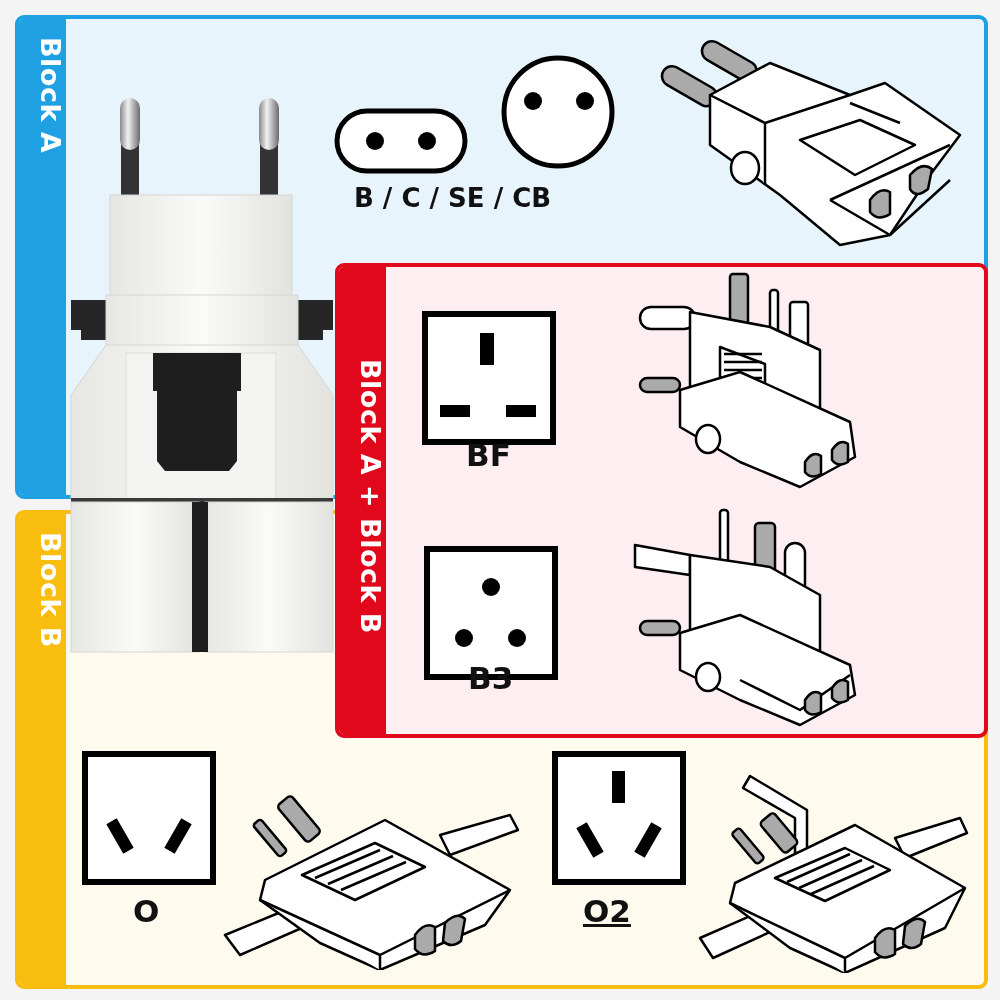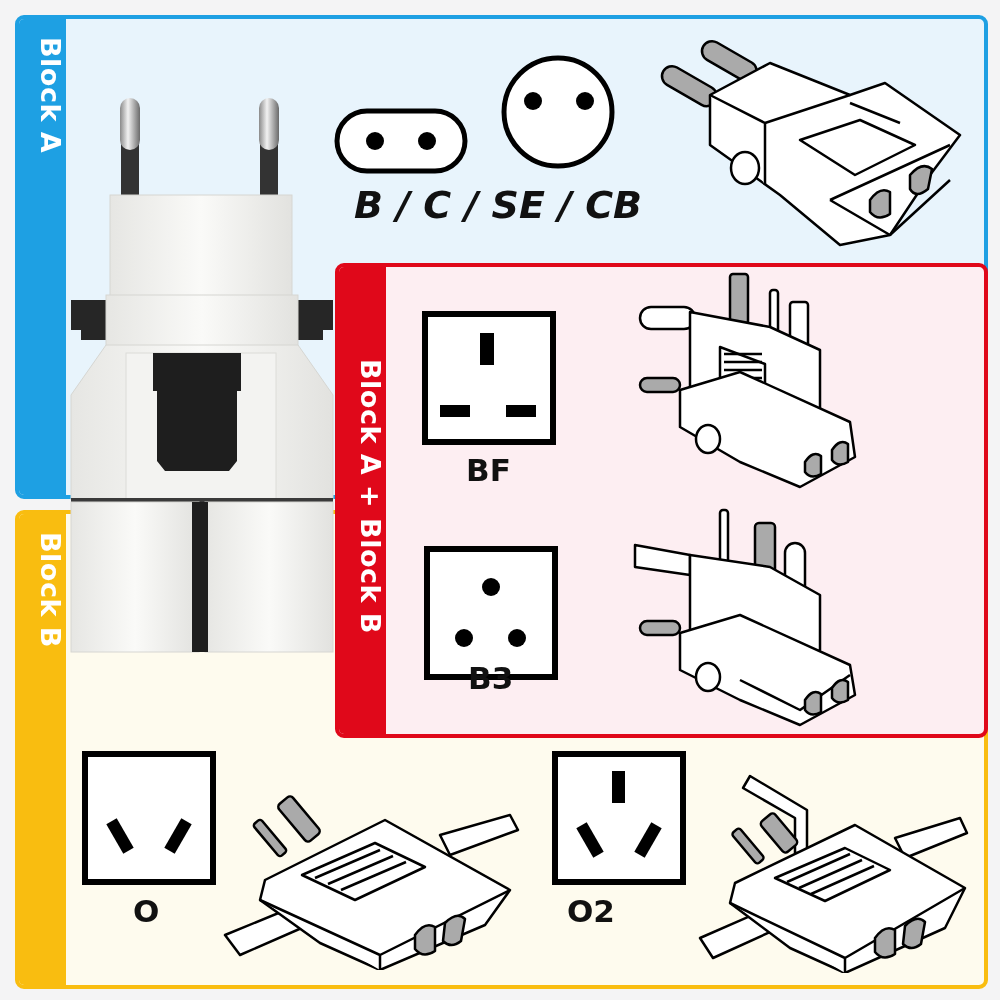--- a/index.html
+++ b/index.html
@@ -84,21 +84,21 @@
       <circle cx="93" cy="33" r="9" fill="#000"></circle>
   </svg>
 </div>
 <div class="abs" style="left:500px;top:54px;">
   <svg width="116" height="116" viewBox="0 0 116 116">
     <circle cx="58" cy="58" r="54" fill="#fff" stroke="#000" stroke-width="5"></circle>
     <circle cx="33" cy="47" r="9" fill="#000"></circle>
       <circle cx="85" cy="47" r="9" fill="#000"></circle>
   </svg>
 </div>
-<div class="label" style="left:354px;top:183px;font-size:38px;font-style:italic;">B  /  C / SE / CB</div>
+<div class="label" style="left:354px;top:183px;font-size:26px;">B  /  C / SE / CB</div>
 
 <div class="abs" style="left:650px;top:35px;">
   <svg width="330" height="215" viewBox="0 0 330 215" fill="#fff" stroke="#000" stroke-width="2.5" stroke-linejoin="round">
     <rect x="-25" y="0" width="60" height="20" rx="10" transform="translate(40,40) rotate(30)" fill="#aaa"></rect>
     <rect x="-25" y="0" width="60" height="20" rx="10" transform="translate(80,15) rotate(30)" fill="#aaa"></rect>
     <path d="M60 60 L120 28 L200 60 L235 48 L310 100 L280 140 L240 200 L190 210 L130 160 L60 110 Z"></path>
     <path d="M60 60 L115 88 L115 150"></path>
     <path d="M115 88 L200 60"></path>
     <path d="M150 105 L210 85 L265 110 L205 140 Z"></path>
     <path d="M200 68 L250 88"></path>
@@ -110,21 +110,21 @@
 </div>
 
 <div class="abs" style="left:422px;top:311px;">
   <svg width="134" height="134" viewBox="0 0 134 134">
     <rect x="3" y="3" width="128" height="128" fill="#fff" stroke="#000" stroke-width="6"></rect>
     <rect x="58" y="22" width="14" height="32" fill="#000"></rect>
     <rect x="18" y="94" width="30" height="12" fill="#000"></rect>
     <rect x="84" y="94" width="30" height="12" fill="#000"></rect>
   </svg>
 </div>
-<div class="label" style="left:466px;top:452px;">BF</div>
+<div class="label" style="left:466px;top:437px;">BF</div>
 
 <div class="abs" style="left:424px;top:546px;">
   <svg width="134" height="134" viewBox="0 0 134 134">
     <rect x="3" y="3" width="128" height="128" fill="#fff" stroke="#000" stroke-width="6"></rect>
     <circle cx="67" cy="41" r="9" fill="#000"></circle>
     <circle cx="40" cy="92" r="9" fill="#000"></circle>
     <circle cx="93" cy="92" r="9" fill="#000"></circle>
   </svg>
 </div>
 <div class="label" style="left:468px;top:660px;">B3</div>
@@ -173,21 +173,21 @@
 <div class="label" style="left:133px;top:893px;">O</div>
 
 <div class="abs" style="left:552px;top:751px;">
   <svg width="134" height="134" viewBox="0 0 134 134">
     <rect x="3" y="3" width="128" height="128" fill="#fff" stroke="#000" stroke-width="6"></rect>
     <rect x="60" y="20" width="13" height="32" fill="#000"></rect>
     <rect x="32" y="72" width="12" height="34" fill="#000" transform="rotate(-30 38 89)"></rect>
     <rect x="90" y="72" width="12" height="34" fill="#000" transform="rotate(30 96 89)"></rect>
   </svg>
 </div>
-<div class="label" style="left:567px;top:893px;">O2</div>
+<div class="label" style="left:583px;top:893px;text-decoration:underline;">O2</div>
 
 <div class="abs" style="left:220px;top:795px;">
   <svg width="310" height="175" viewBox="0 0 310 175" fill="#fff" stroke="#000" stroke-width="2.5" stroke-linejoin="round">
     <rect x="70" y="0" width="18" height="48" rx="4" fill="#aaa" transform="rotate(-40 79 24)"></rect>
     <rect x="45" y="22" width="10" height="42" rx="3" fill="#aaa" transform="rotate(-40 50 43)"></rect>
     <path d="M220 40 L290 20 L298 35 L230 60 Z"></path>
     <path d="M5 140 L90 105 L100 125 L20 160 Z"></path>
     <path d="M45 85 L165 25 L290 95 L265 130 L160 175 L100 148 L40 105 Z"></path>
     <path d="M40 105 L160 160 L160 175 M160 160 L290 95"></path>
     <path d="M82 80 L155 48 L205 72 L135 105 Z"></path>

